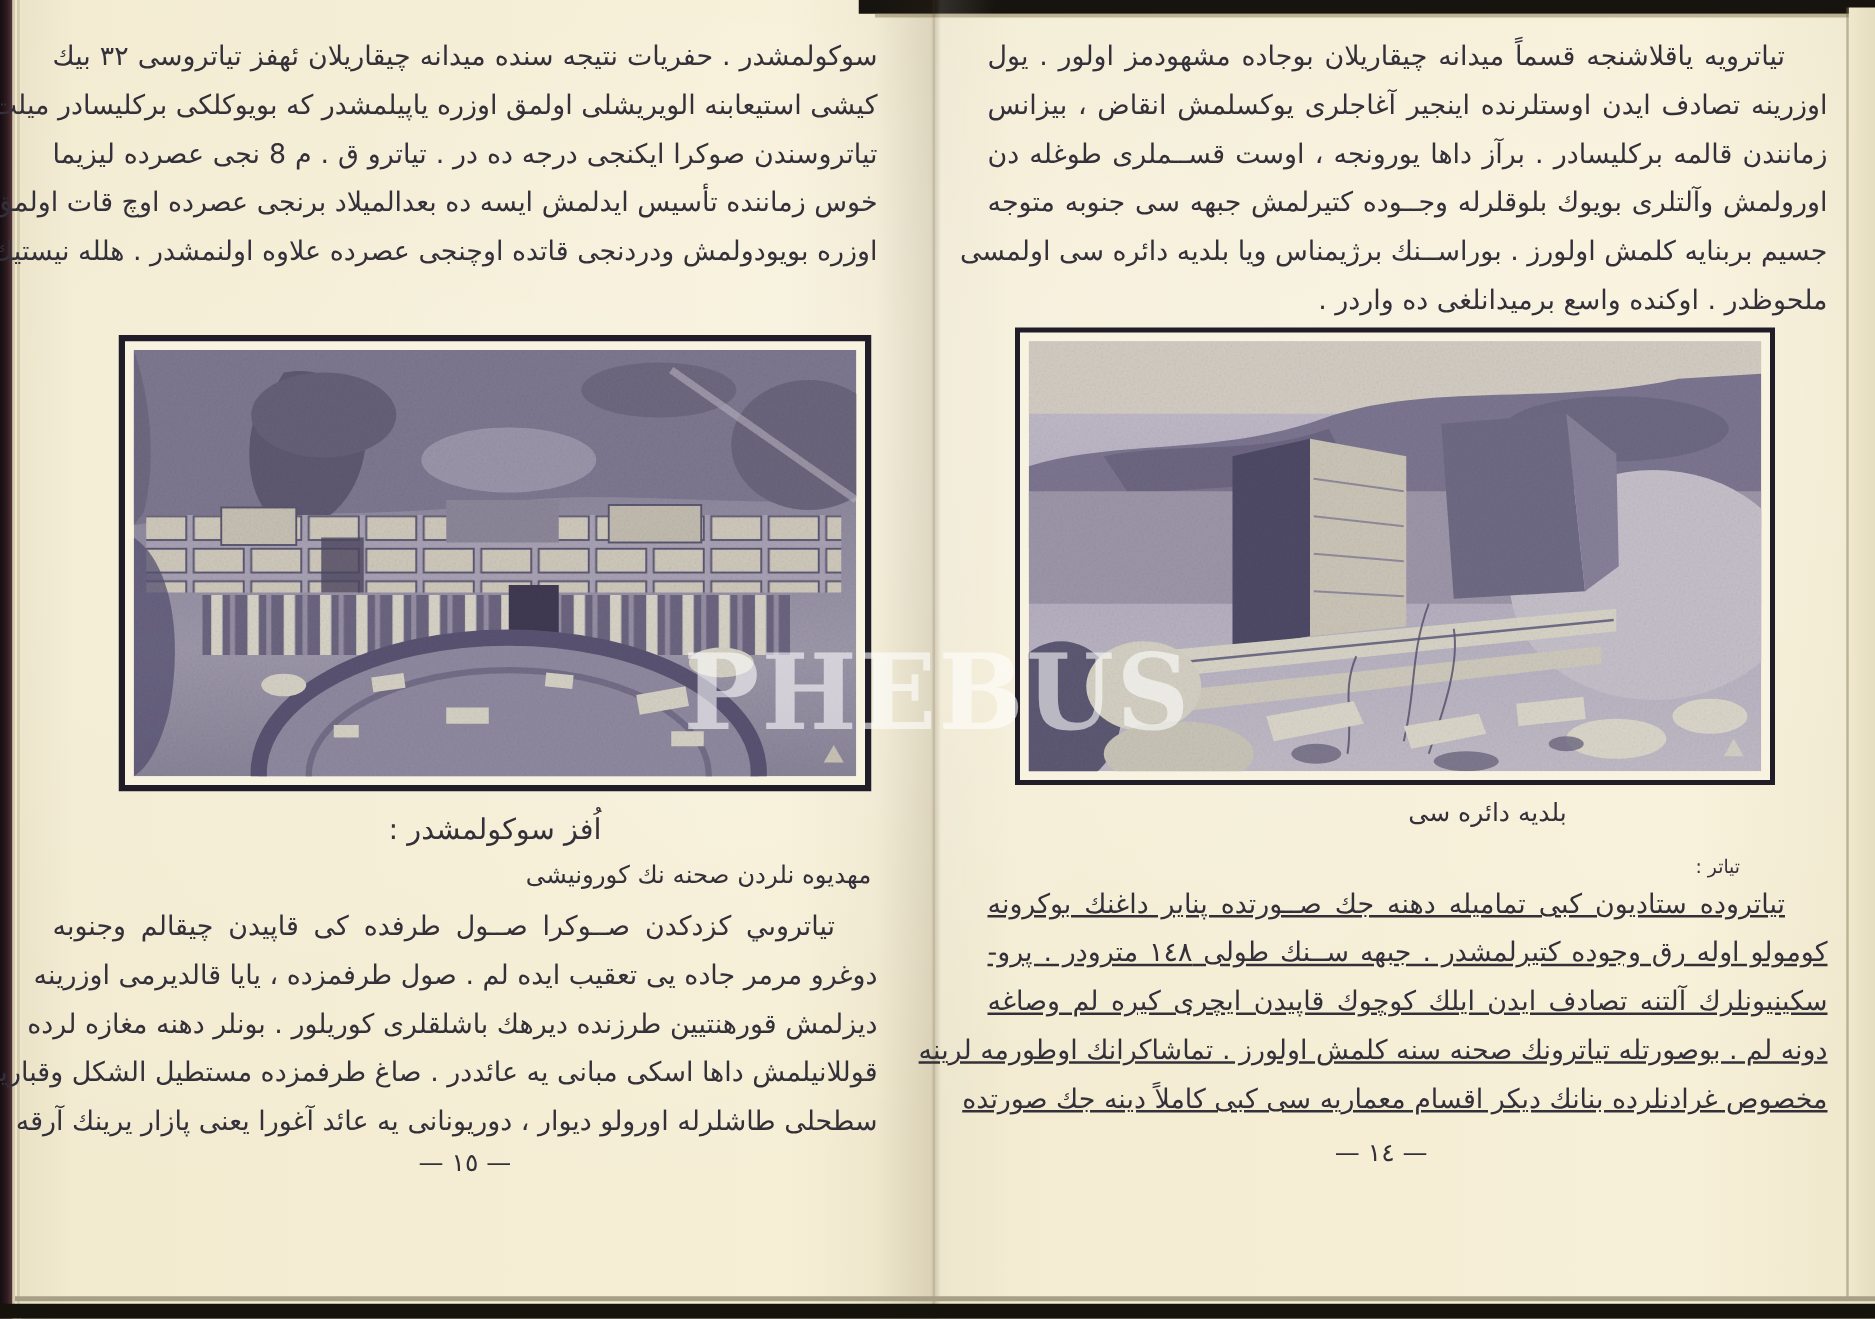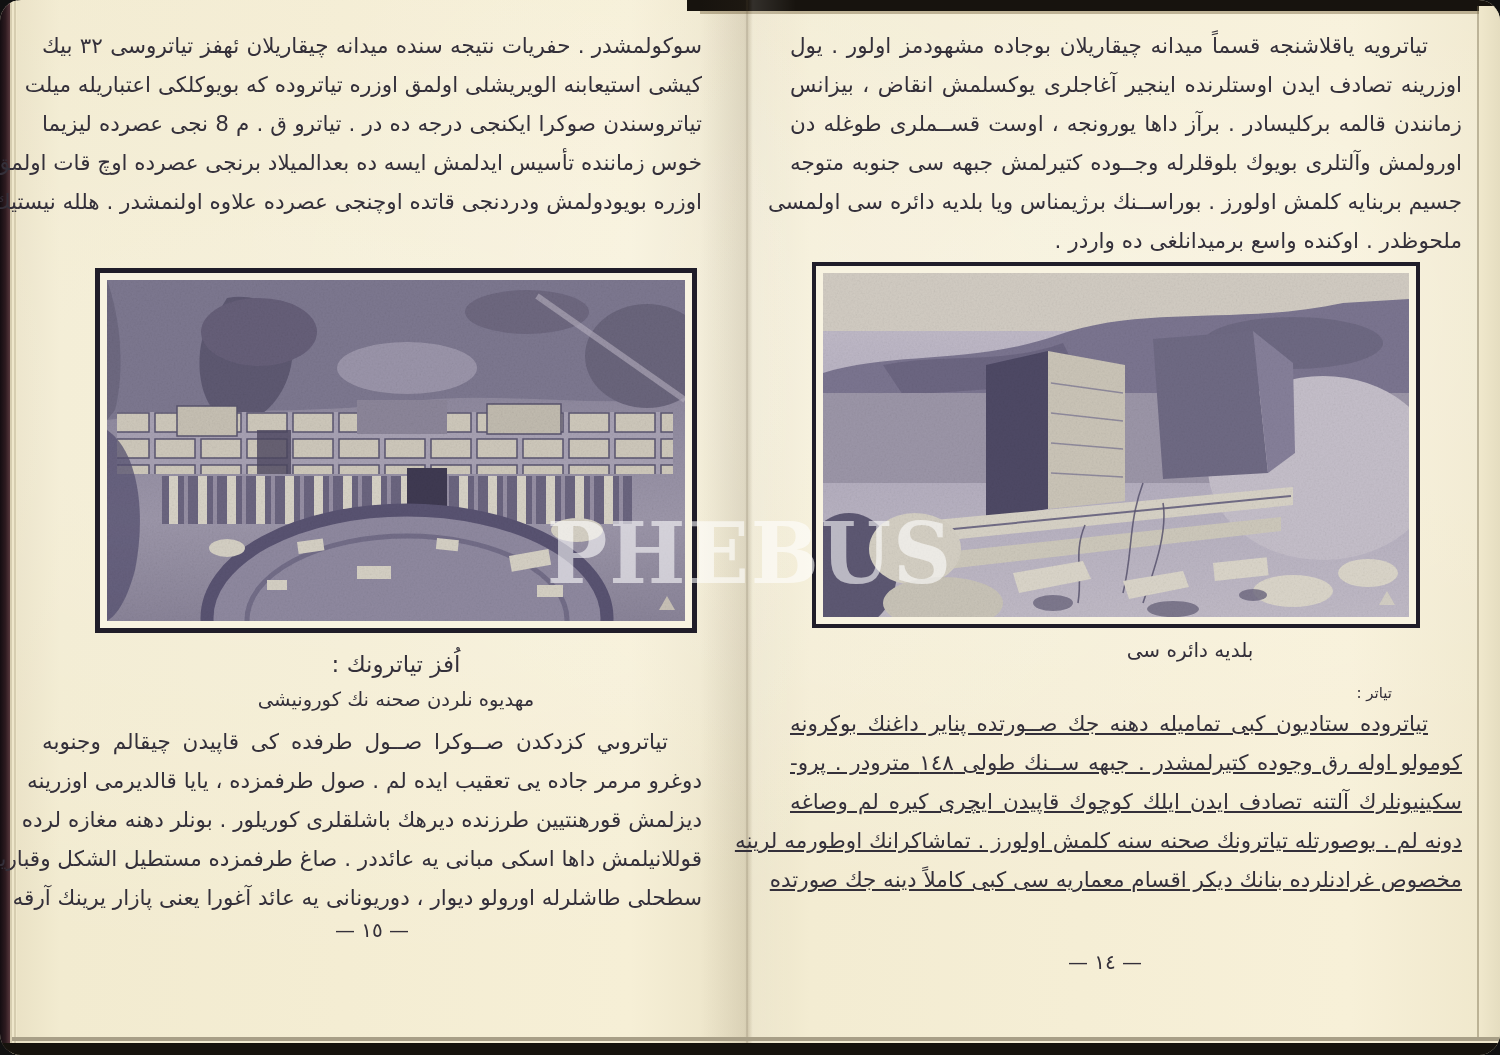--- a/index.html
+++ b/index.html
@@ -3,21 +3,20 @@
 <meta charset="utf-8">
 <style>
   html,body{margin:0;padding:0;background:#111;}
   .book{
     position:relative;width:1500px;height:1055px;overflow:hidden;
     font-family:"DejaVu Sans",sans-serif;color:#34303a;
     background:
       radial-gradient(ellipse at 24% 38%, rgba(255,255,255,0.22), transparent 62%),
       radial-gradient(ellipse at 76% 30%, rgba(255,255,255,0.26), transparent 58%),
       linear-gradient(90deg,#e7dec1 0%,#f2ebd0 4%,#f6efd6 42%,#eae2c6 49.8%,#f3ecd2 54%,#f7f0d8 90%,#efe7cb 100%);
-    border-radius: 21px;
   }
   
   .spine-left{position:absolute;left:0;top:0;width:10px;height:100%;
     background:linear-gradient(90deg,#140d11 0%,#2e1b20 55%,#57373c 100%);}
   .page-edge-left{position:absolute;left:10px;top:0;width:7px;height:100%;
     background:repeating-linear-gradient(90deg,#d6cdb0 0 2px,#efe7cb 2px 4px);}
   .top-dark{position:absolute;left:687px;right:0;top:0;height:11px;background:#17130e;}
   .top-shadow{position:absolute;left:700px;right:0;top:11px;height:3px;background:rgba(143,128,93,0.55);}
   .bottom-line{position:absolute;left:12px;right:0;top:1037px;height:4px;background:#a89f87;}
   .bottom-dark{position:absolute;left:0;right:0;top:1043px;height:12px;background:#16130d;}
@@ -28,21 +27,21 @@
     background:linear-gradient(90deg,transparent 0%,rgba(80,65,45,0.10) 46%,rgba(80,65,45,0.16) 50%,rgba(255,255,255,0.12) 55%,transparent 100%);}
   .gutter-line{position:absolute;left:746px;top:0;width:2px;height:100%;background:rgba(90,75,55,0.14);}
 
   
   .para{position:absolute;direction:rtl;}
   .line{height:39px;line-height:39px;font-size:21.5px;white-space:nowrap;
     text-align:justify;text-align-last:justify;letter-spacing:0.2px;}
   .line.short{text-align:right;text-align-last:right;}
   .line.indent{padding-right:34px;}
   .caption{position:absolute;direction:rtl;text-align:center;font-size:23px;line-height:32px;}
-  .caption.sub{font-size:19.5px;}
+  .caption.sub{font-size:19.5px;text-align:right;}
   .heading{position:absolute;direction:rtl;text-align:right;font-size:15px;line-height:30px;}
   .pagenum{position:absolute;direction:rtl;text-align:center;font-size:20px;letter-spacing:2px;}
 
   
   .photo{position:absolute;border:5px solid #201d29;background:#f8f3e1;padding:7px;box-sizing:border-box;}
   .photo svg{display:block;}
   .photo2{border-width:4px;}
 
   
   .watermark{position:absolute;left:750px;top:512px;transform:translateX(-50%) scaleX(0.96);
@@ -60,21 +59,21 @@
   <div class="top-shadow"></div>
   <div class="gutter"></div>
   <div class="gutter-line"></div>
   <div class="right-margin"></div>
   <div class="right-edge"></div>
   <div class="bottom-line"></div>
   <div class="bottom-dark"></div>
 
   <div class="para" style="left:42px;top:26px;width:660px;">
     <div class="line">سوكولمشدر . حفريات نتيجه سنده ميدانه چيقاريلان ئهفز تياتروسى ٣٢ بيك</div>
-    <div class="line">كيشى استيعابنه الويريشلى اولمق اوزره تياتروده كه بويوكلكى اعتباريله ميلت</div>
+    <div class="line">كيشى استيعابنه الويريشلى اولمق اوزره ياپيلمشدر كه بويوكلكى بركليسادر ميلت</div>
     <div class="line">تياتروسندن صوكرا ايكنجى درجه ده در . تياترو ق . م 8 نجى عصرده ليزيما</div>
     <div class="line">خوس زماننده تأسيس ايدلمش ايسه ده بعدالميلاد برنجى عصرده اوچ قات اولمق</div>
     <div class="line">اوزره بويودولمش ودردنجى قاتده اوچنجى عصرده علاوه اولنمشدر . هلله نيستيك</div>
   </div>
 
   <div class="photo" style="left:95px;top:268px;width:602px;height:365px;">
     <svg width="578" height="341" viewBox="0 0 578 341">
       <defs>
         <linearGradient id="lbg" x1="0" y1="0" x2="0" y2="1">
           <stop offset="0" stop-color="#827d94"></stop>
@@ -129,21 +128,21 @@
       </g>
 
       <path d="M0,150 C30,170 40,230 28,290 C20,320 10,335 0,341 Z" fill="#575271" opacity="0.75"></path>
       <path d="M0,0 C14,40 18,90 8,130 L0,140 Z" fill="#6a657d" opacity="0.8"></path>
 
       <polygon points="552,330 568,330 560,316" fill="#cfc9ba" opacity="0.9"></polygon>
       <rect width="578" height="341" filter="url(#lgrain)" opacity="0.20" style="mix-blend-mode:multiply"></rect>
     </svg>
   </div>
 
-  <div class="caption" style="left:95px;top:648px;width:602px;">اُفز تياترونك :</div>
+  <div class="caption" style="left:95px;top:648px;width:602px;">اُفز سوكولمشدر :</div>
   <div class="caption sub" style="left:95px;top:684px;width:602px;">مهديوه نلردن صحنه نك كورونيشى</div>
 
   <div class="para" style="left:42px;top:722px;width:660px;">
     <div class="line indent">تياتروىي كزدكدن صــوكرا صــول طرفده كى قاپيدن چيقالم وجنوبه</div>
     <div class="line">دوغرو مرمر جاده يى تعقيب ايده لم . صول طرفمزده ، يايا قالديرمى اوزرينه</div>
     <div class="line">ديزلمش قورهنتيين طرزنده ديرهك باشلقلرى كوريلور . بونلر دهنه مغازه لرده</div>
     <div class="line">قوللانيلمش داها اسكى مبانى يه عائددر . صاغ طرفمزده مستطيل الشكل وقباريق</div>
     <div class="line">سطحلى طاشلرله اورولو ديوار ، دوريونانى يه عائد آغورا يعنى پازار يرينك آرقه</div>
   </div>
 
@@ -230,17 +229,17 @@
   <div class="heading" style="left:790px;top:678px;width:672px;padding-left:0;box-sizing:border-box;padding-right:70px;">تياتر :</div>
 
   <div class="para" style="left:790px;top:704px;width:672px;text-decoration:underline;">
     <div class="line indent">تياتروده ستاديون كبى تماميله دهنه جك صــورتده پناير داغنك بوكرونه</div>
     <div class="line">كومولو اوله رق وجوده كتيرلمشدر . جبهه ســنك طولى ١٤٨ مترودر . پرو-</div>
     <div class="line">سكينيونلرك آلتنه تصادف ايدن ايلك كوچوك قاپيدن ايچرى كيره لم وصاغه</div>
     <div class="line">دونه لم . بوصورتله تياترونك صحنه سنه كلمش اولورز . تماشاكرانك اوطورمه لرينه</div>
     <div class="line">مخصوص غرادنلرده بنانك ديكر اقسام معماريه سى كبى كاملاً دينه جك صورتده</div>
   </div>
 
-  <div class="pagenum" style="left:790px;top:910px;width:630px;margin-top:40px;">— ١٤ —</div>
+  <div class="pagenum" style="left:790px;top:910px;width:630px;">— ١٤ —</div>
 
   <div class="watermark">PHEBUS</div>
 
 </div>
 
 </body></html>

